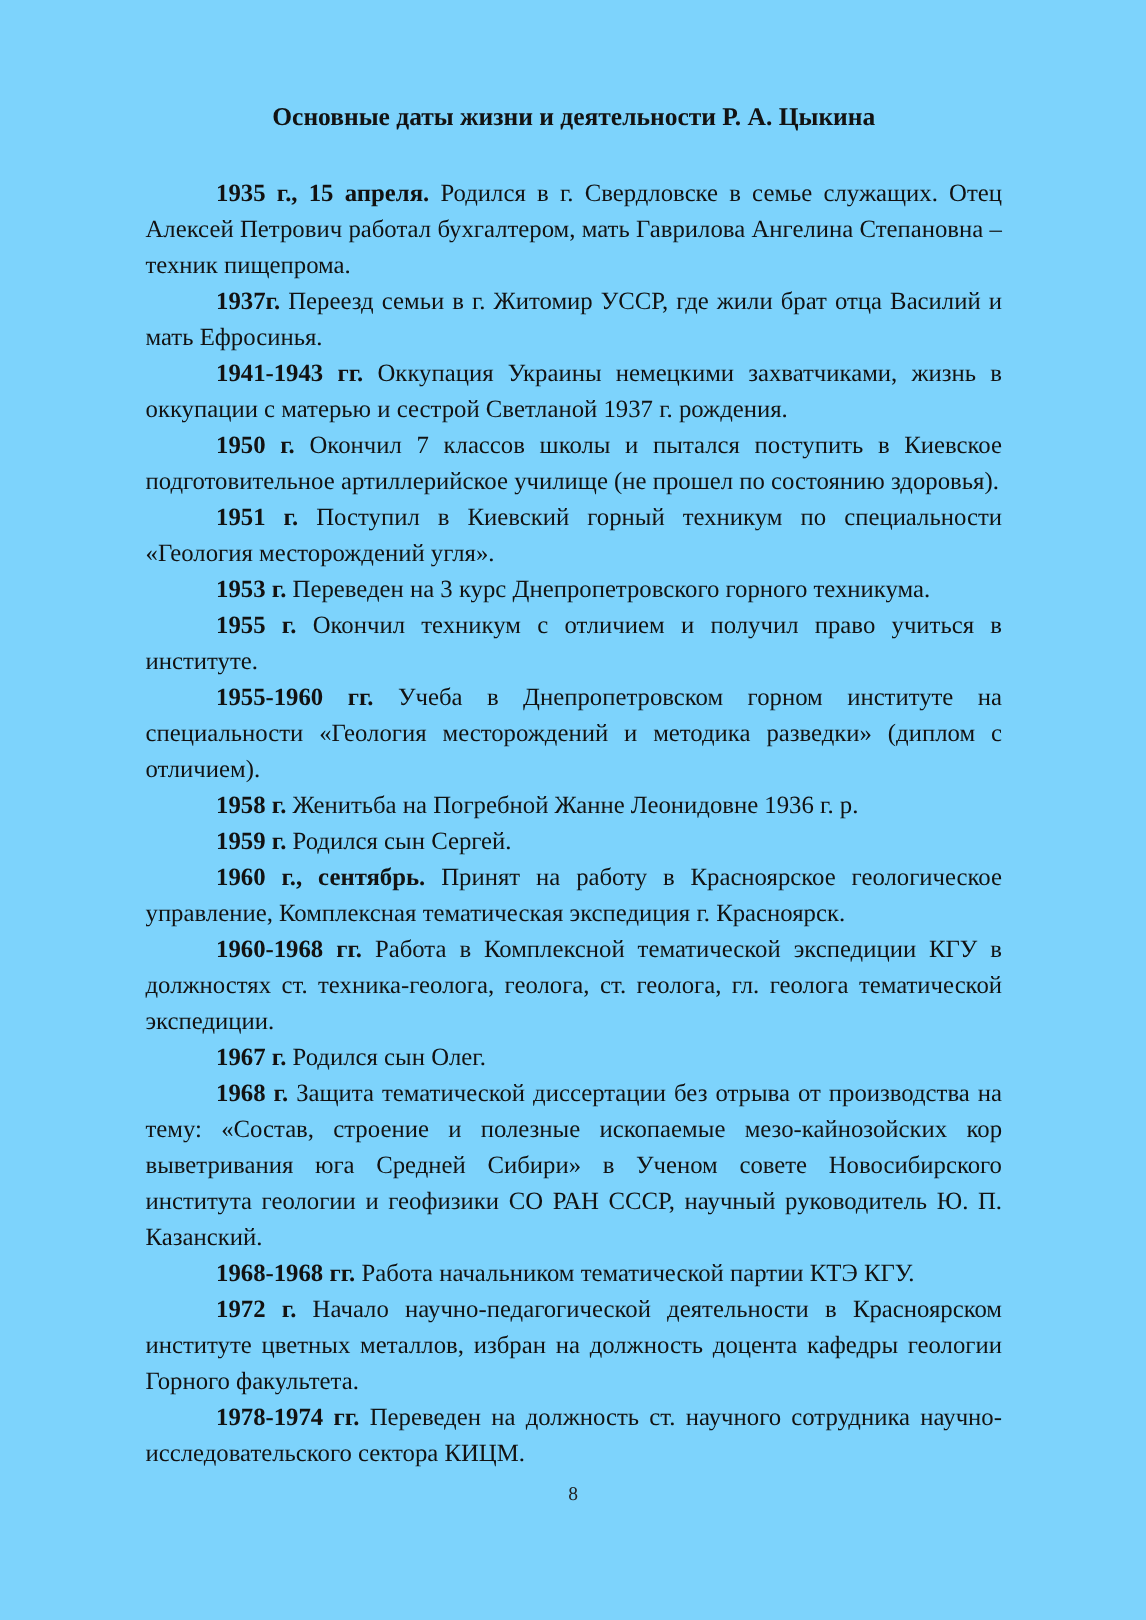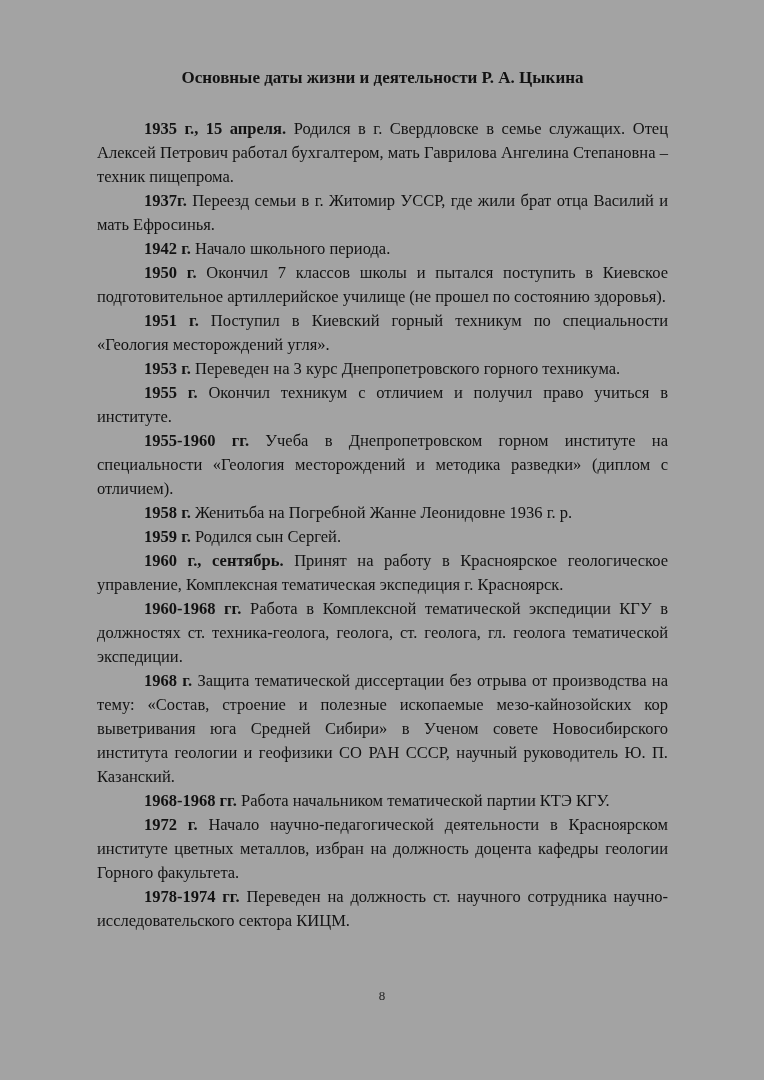--- a/index.html
+++ b/index.html
@@ -5,21 +5,21 @@
   html, body {
     margin: 0;
     padding: 0;
     background: #e8e8e8;
   }
   .page {
     position: relative;
     width: 764px;
     height: 1080px;
     margin: 0 auto;
-    background: #a3a3a3;
+    background: #7dd3fc;
     box-sizing: border-box;
     padding: 66px 96px 0 97px;
     font-family: "Liberation Serif", "DejaVu Serif", serif;
     font-size: 16.5px;
     line-height: 24px;
     color: #121212;
     overflow: hidden;
   }
   .title {
     text-align: center;
@@ -48,30 +48,31 @@
 </style>
 </head>
 <body>
 
 <div class="page">
   <h1 class="title">Основные даты жизни и деятельности Р. А. Цыкина</h1>
 
   <div class="entries">
       <p><b>1935 г., 15 апреля.</b> <span>Родился в г. Свердловске в семье служащих. Отец Алексей Петрович работал бухгалтером, мать Гаврилова Ангелина Степановна – техник пищепрома.</span></p>
       <p><b>1937г.</b> <span>Переезд семьи в г. Житомир УССР, где жили брат отца Василий и мать Ефросинья.</span></p>
-      <p><b>1942 г.</b> <span>Начало школьного периода.</span></p>
+      <p><b>1941-1943 гг.</b> <span>Оккупация Украины немецкими захватчиками, жизнь в оккупации с матерью и сестрой Светланой 1937 г. рождения.</span></p>
       <p><b>1950 г.</b> <span>Окончил 7 классов школы и пытался поступить в Киевское подготовительное артиллерийское училище (не прошел по состоянию здоровья).</span></p>
       <p><b>1951 г.</b> <span>Поступил в Киевский горный техникум по специальности «Геология месторождений угля».</span></p>
       <p><b>1953 г.</b> <span>Переведен на 3 курс Днепропетровского горного техникума.</span></p>
       <p><b>1955 г.</b> <span>Окончил техникум с отличием и получил право учиться в институте.</span></p>
       <p><b>1955-1960 гг.</b> <span>Учеба в Днепропетровском горном институте на специальности «Геология месторождений и методика разведки» (диплом с отличием).</span></p>
       <p><b>1958 г.</b> <span>Женитьба на Погребной Жанне Леонидовне 1936 г. р.</span></p>
       <p><b>1959 г.</b> <span>Родился сын Сергей.</span></p>
       <p><b>1960 г., сентябрь.</b> <span>Принят на работу в Красноярское геологическое управление, Комплексная тематическая экспедиция г. Красноярск.</span></p>
       <p><b>1960-1968 гг.</b> <span>Работа в Комплексной тематической экспедиции КГУ в должностях ст. техника-геолога, геолога, ст. геолога, гл. геолога тематической экспедиции.</span></p>
+      <p><b>1967 г.</b> <span>Родился сын Олег.</span></p>
       <p><b>1968 г.</b> <span>Защита тематической диссертации без отрыва от производства на тему: «Состав, строение и полезные ископаемые мезо-кайнозойских кор выветривания юга Средней Сибири» в Ученом совете Новосибирского института геологии и геофизики СО РАН СССР, научный руководитель Ю. П. Казанский.</span></p>
       <p><b>1968-1968 гг.</b> <span>Работа начальником тематической партии КТЭ КГУ.</span></p>
       <p><b>1972 г.</b> <span>Начало научно-педагогической деятельности в Красноярском институте цветных металлов, избран на должность доцента кафедры геологии Горного факультета.</span></p>
       <p><b>1978-1974 гг.</b> <span>Переведен на должность ст. научного сотрудника научно-исследовательского сектора КИЦМ.</span></p>
     </div>
 
   <div class="page-number">8</div>
 </div>
 
 </body></html>

